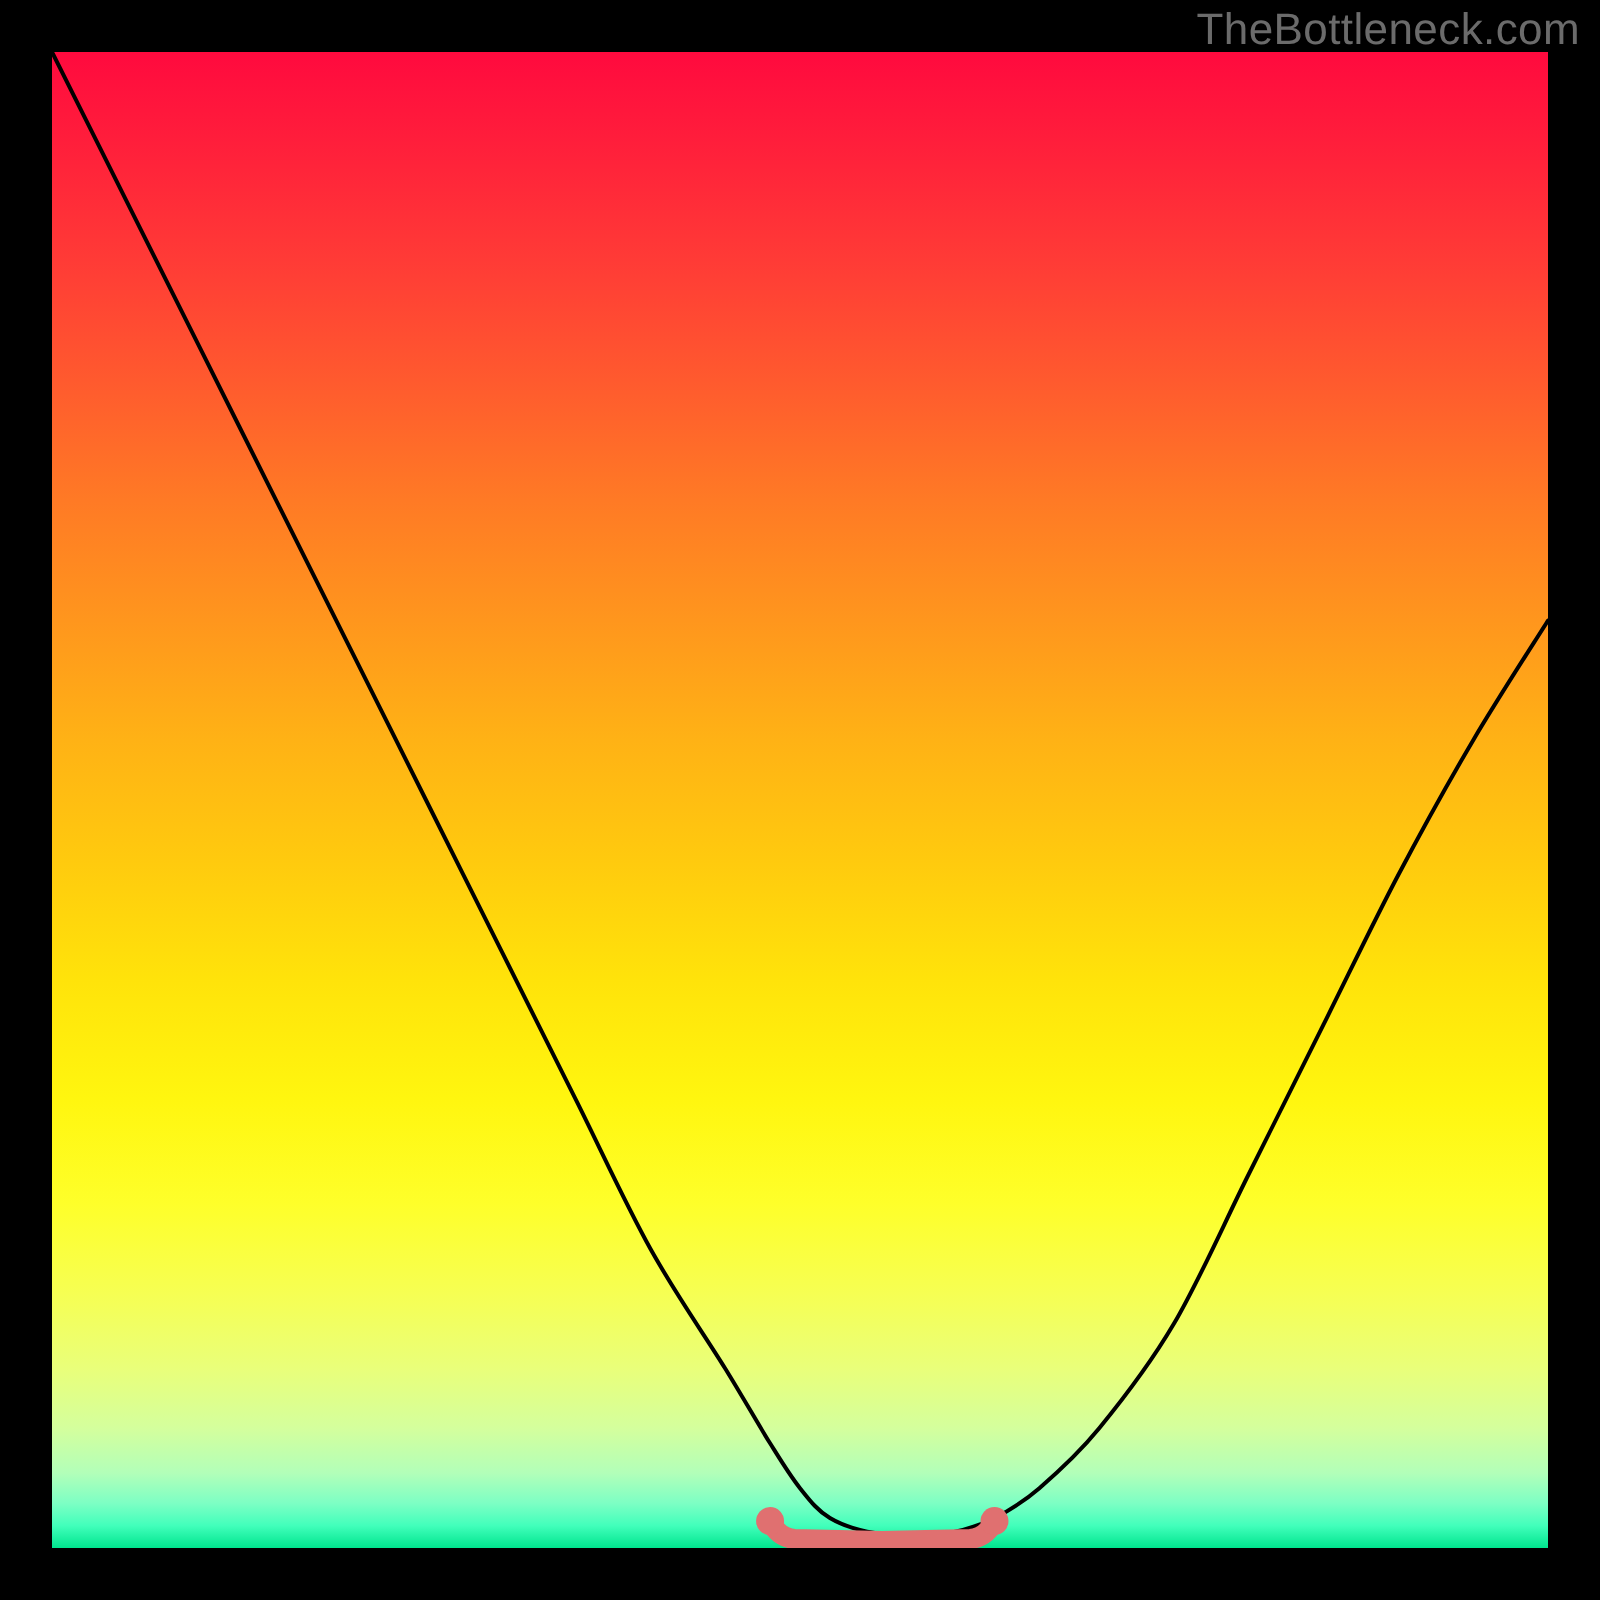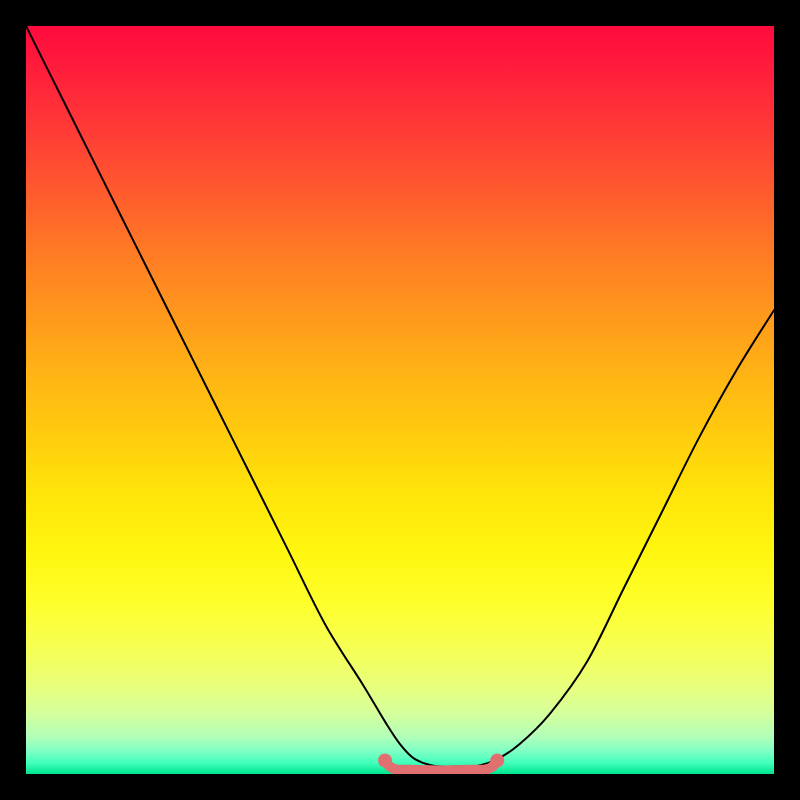--- a/index.html
+++ b/index.html
@@ -89,13 +89,14 @@
     <div class="gradient-bg"></div>
 
     <svg class="curve-svg" viewBox="0 0 748 748" preserveAspectRatio="none">
       <path id="bottleneck-curve" class="curve-path" d="M 0 0 C 6.233333333333333 12.46666666666666, 24.93333333333333 49.86666666666662, 37.4 74.79999999999995 C 49.86666666666667 99.73333333333329, 62.33333333333333 124.66666666666669, 74.8 149.60000000000002 C 87.26666666666667 174.53333333333336, 99.73333333333333 199.46666666666664, 112.2 224.39999999999998 C 124.66666666666667 249.33333333333331, 137.13333333333333 274.26666666666665, 149.6 299.2 C 162.06666666666666 324.1333333333333, 174.53333333333333 349.06666666666666, 187 374 C 199.46666666666667 398.93333333333334, 211.93333333333334 423.8666666666667, 224.4 448.8 C 236.86666666666667 473.73333333333335, 249.33333333333334 498.6666666666667, 261.8 523.6 C 274.26666666666665 548.5333333333333, 286.73333333333335 575.96, 299.2 598.4 C 311.66666666666663 620.8399999999999, 326.62666666666667 642.0333333333333, 336.6 658.24 C 346.5733333333334 674.4466666666667, 352.8066666666666 685.6666666666666, 359.03999999999996 695.64 C 365.2733333333333 705.6133333333333, 369.0133333333333 711.8466666666667, 374 718.08 C 378.9866666666667 724.3133333333334, 382.7266666666667 729.3, 388.96000000000004 733.04 C 395.1933333333334 736.78, 403.9200000000001 739.2733333333333, 411.40000000000003 740.52 C 418.88 741.7666666666667, 427.6066666666666 740.52, 433.84 740.52 C 440.0733333333333 740.52, 442.56666666666666 741.7666666666667, 448.8 740.52 C 455.03333333333336 739.2733333333333, 463.76 736.78, 471.24 733.04 C 478.72 729.3, 484.9533333333333 725.5600000000001, 493.68 718.08 C 502.4066666666667 710.6, 512.38 701.8733333333333, 523.6 688.16 C 534.82 674.4466666666666, 548.5333333333333 656.9933333333333, 561 635.8 C 573.4666666666667 614.6066666666666, 585.9333333333333 585.9333333333333, 598.4 561 C 610.8666666666667 536.0666666666667, 623.3333333333333 511.1333333333333, 635.8 486.2 C 648.2666666666667 461.26666666666665, 660.7333333333333 435.08666666666664, 673.2 411.4 C 685.6666666666667 387.7133333333333, 698.1333333333333 365.2733333333333, 710.6 344.08 C 723.0666666666667 322.88666666666666, 741.7666666666667 294.21333333333337, 748 284.24"></path>
       <path id="floor-marker" class="marker-path" d="M 359.03999999999996 734.52 Q 363.03999999999996 742.52 371.03999999999996 743.52 L 415.14 744.52 L 459.24 743.52 Q 467.24 742.52 471.24 734.52"></path>
       <circle id="marker-dot-left" class="marker-dot" r="7" cx="359.03999999999996" cy="734.52"></circle>
       <circle id="marker-dot-right" class="marker-dot" r="7" cx="471.24" cy="734.52"></circle>
     </svg>
   </div>
 
+  <div class="watermark">TheBottleneck.com</div>
 </div>
 
 </body></html>

